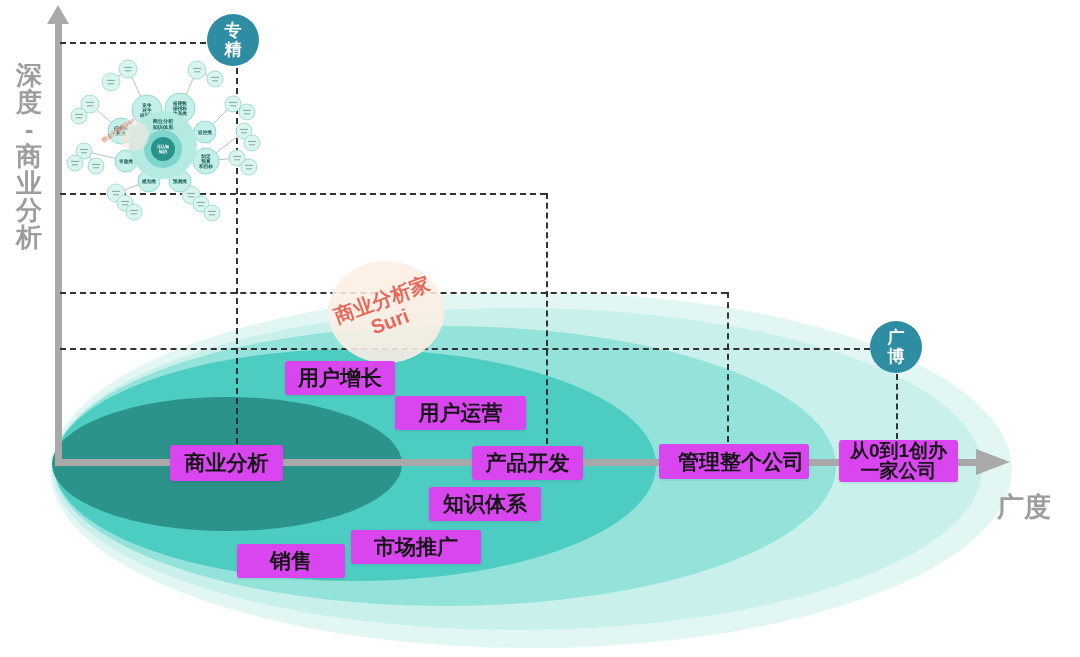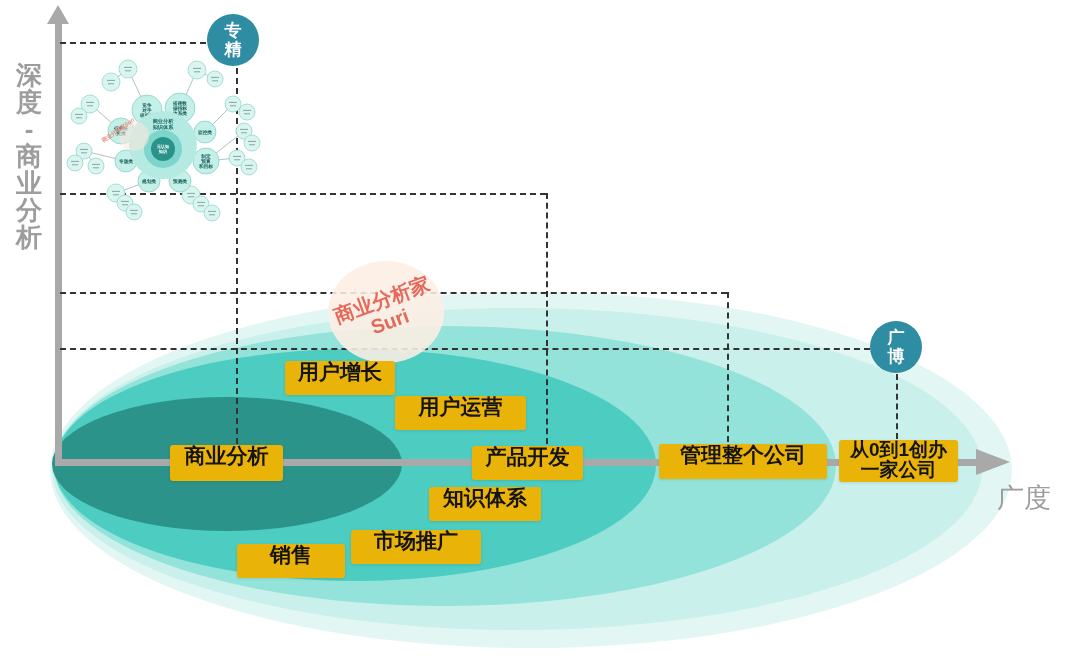--- a/index.html
+++ b/index.html
@@ -16,25 +16,25 @@
     border-top:13px solid transparent;border-bottom:13px solid transparent;
     border-left:34px solid #a9a9a9;}
   .dash-h{position:absolute;border-top:2px dashed #333333;height:0;}
   .dash-v{position:absolute;border-left:2px dashed #333333;width:0;}
   .y-axis-label{
     position:absolute;left:10px;top:62px;width:38px;text-align:center;
     font-size:26px;font-weight:bold;color:#9d9d9d;line-height:27px;
     display:flex;flex-direction:column;align-items:center;
   }
   .x-axis-label{
-    position:absolute;font-size:27px;font-weight:normal;color:#9d9d9d;
+    position:absolute;font-size:27px;font-weight:bold;color:#9d9d9d;margin-top:9px;
   }
   .lbl{
-    position:absolute;background:#eab308;border-radius:3px;
-    display:flex;flex-direction:column;align-items:center;justify-content:flex-start;
+    position:absolute;background:#d946ef;border-radius:3px;
+    display:flex;flex-direction:column;align-items:center;justify-content:center;
     font-weight:bold;color:#141414;line-height:1.04;
     box-shadow:0 1px 3px rgba(0,0,0,0.10);
     white-space:nowrap;
   }
   .badge{
     position:absolute;border-radius:50%;color:#fff;font-weight:bold;
     display:flex;flex-direction:column;align-items:center;justify-content:center;
     font-size:17px;line-height:1.12;text-align:center;
   }
   .suri-circle{position:absolute;border-radius:50%;}
@@ -215,21 +215,21 @@
       </div>
       <div class="lbl" style="left: 429px; top: 487px; width: 112px; height: 34px; font-size: 21px;">
         <div>知识体系</div>
       </div>
       <div class="lbl" style="left: 351px; top: 530px; width: 130px; height: 34px; font-size: 21px;">
         <div>市场推广</div>
       </div>
       <div class="lbl" style="left: 237px; top: 544px; width: 108px; height: 34px; font-size: 21px;">
         <div>销售</div>
       </div>
-      <div class="lbl" style="left: 659px; top: 444px; width: 168px; height: 35px; font-size: 21px;">
+      <div class="lbl" style="left: 659px; top: 444px; width: 136px; height: 35px; font-size: 21px; padding-left: 14px;">
         <div>管理整个公司</div>
       </div>
       <div class="lbl" style="left: 839px; top: 440px; width: 119px; height: 42px; font-size: 19px;">
         <div>从0到1创办</div>
         <div>一家公司</div>
       </div>
     </div>
 
   <div id="badge-layer">
       <div class="badge" style="left: 207px; top: 14px; width: 52px; height: 52px; background: rgb(46, 140, 163);">

